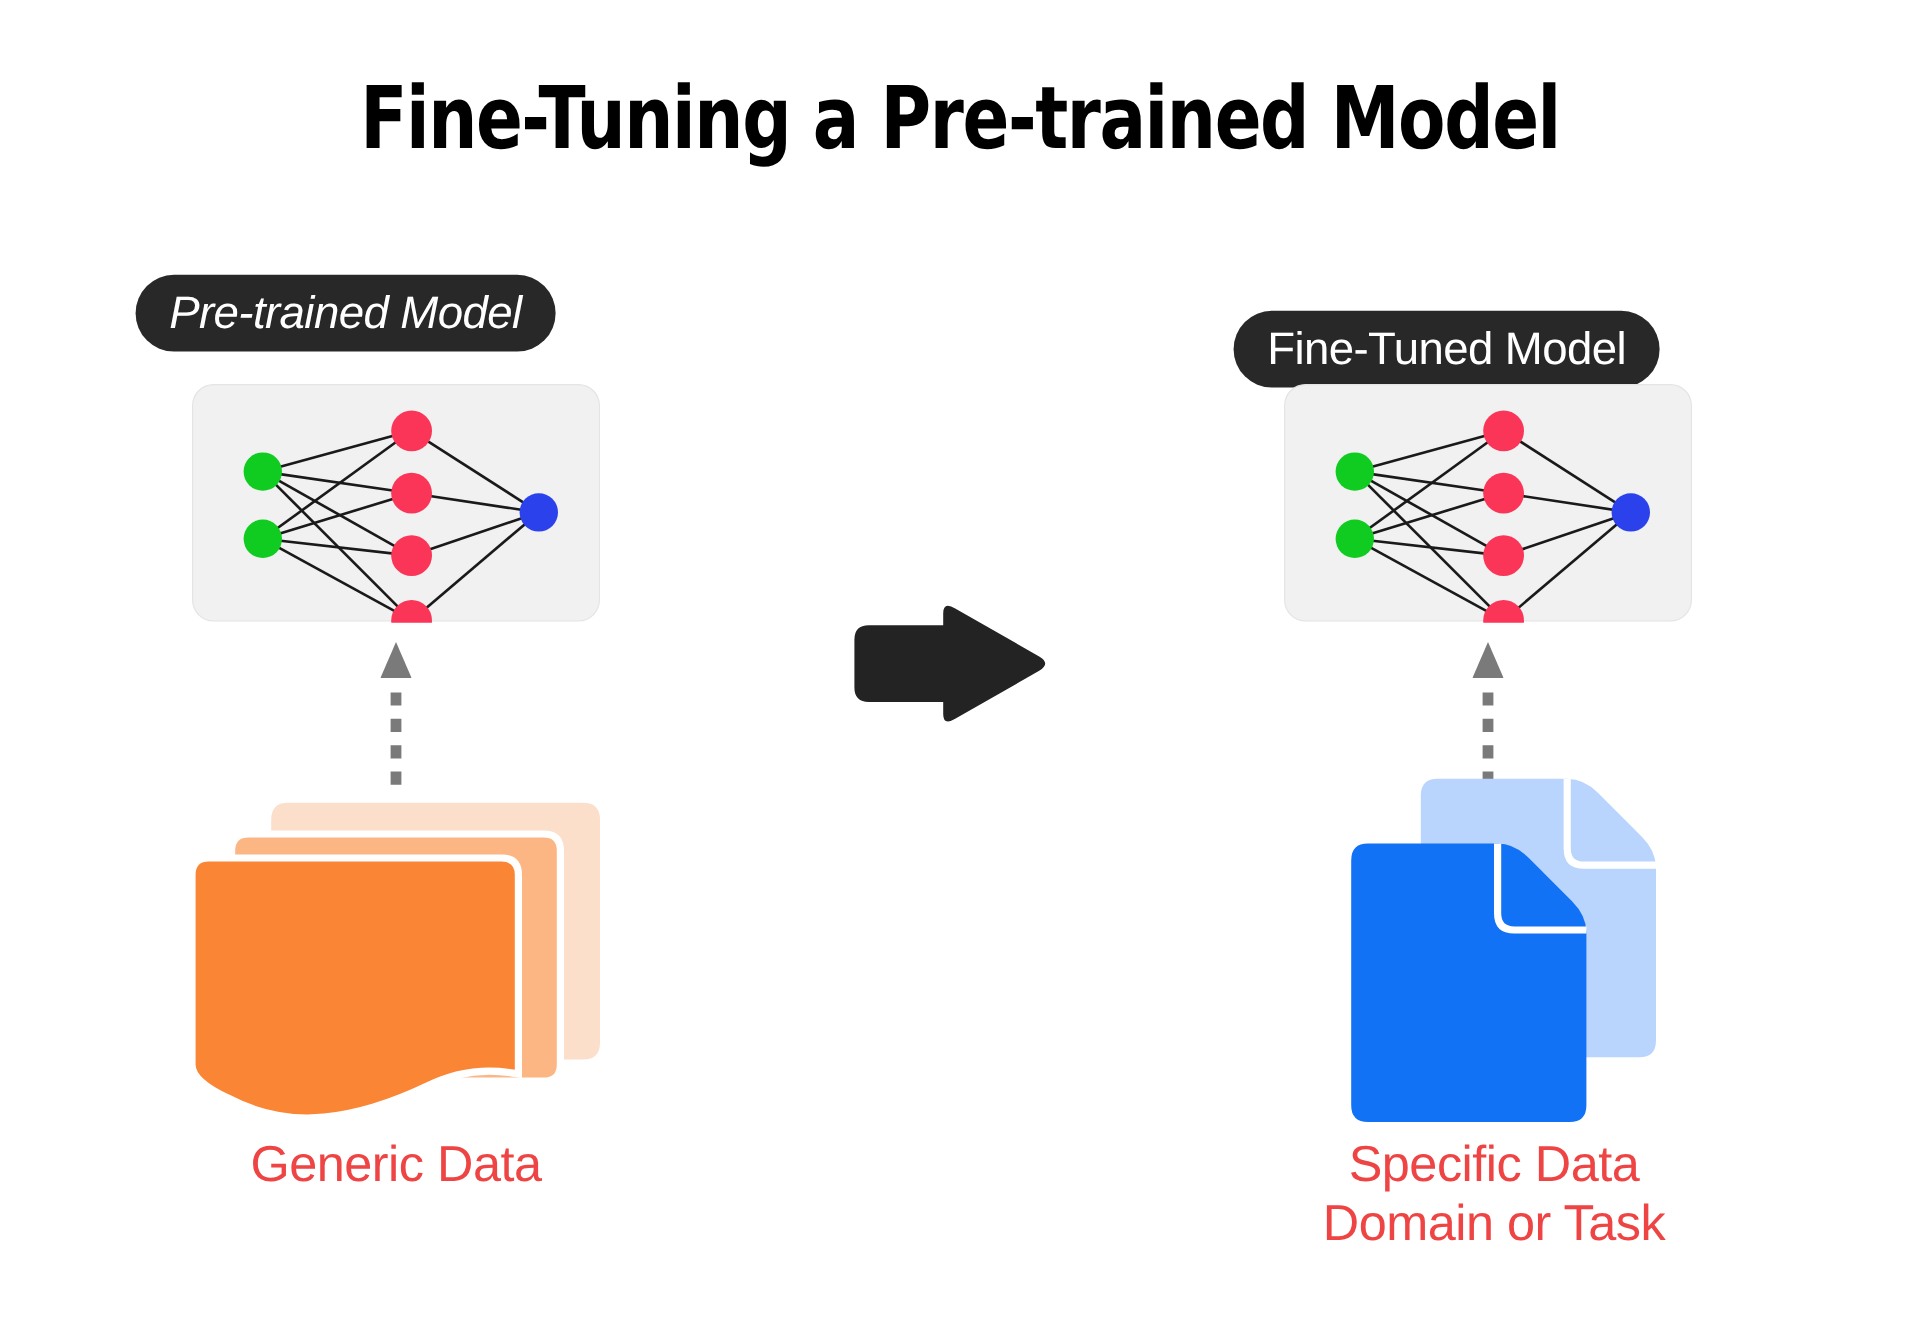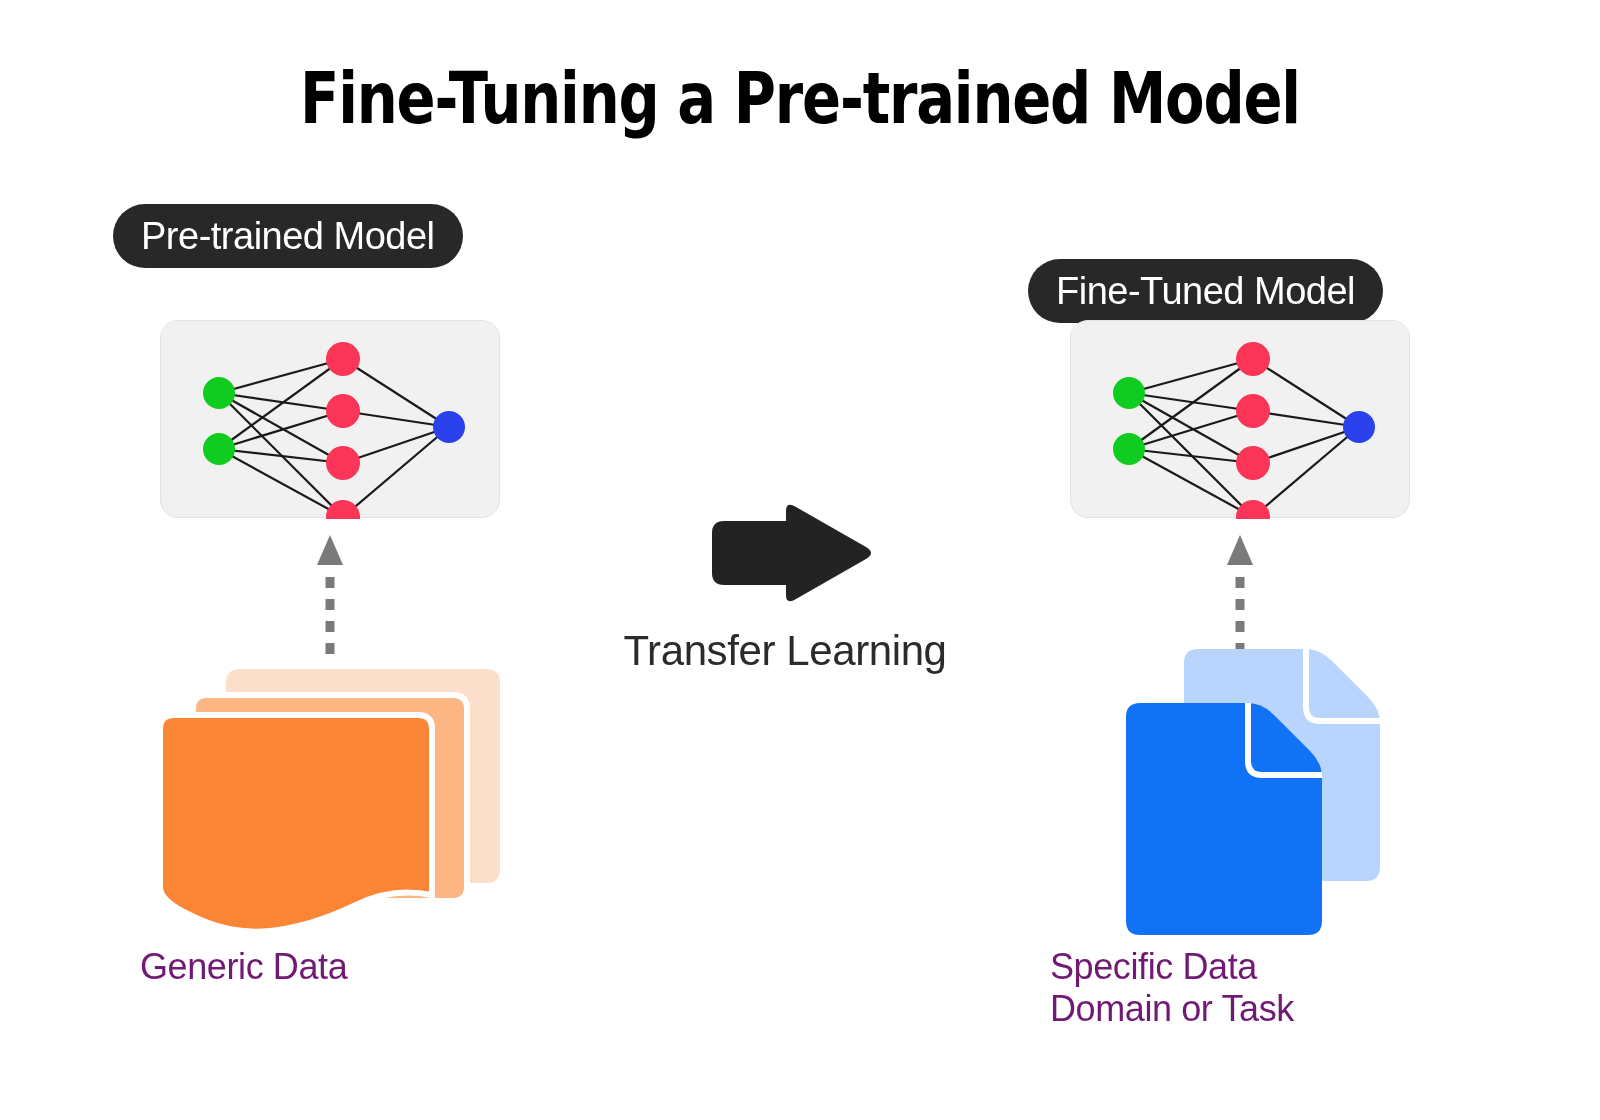--- a/index.html
+++ b/index.html
@@ -52,21 +52,21 @@
     align-items: center;
     justify-content: center;
     padding: 0 28px;
     font-family: "Liberation Sans", sans-serif;
     font-size: 38px;
     font-weight: 400;
     letter-spacing: -0.5px;
     white-space: nowrap;
     box-sizing: border-box;
   }
-  .pill-left  { left: 113px;  top: 204px; }
+  .pill-left  { left: 113px;  top: 229px; font-style: italic; }
   .pill-right { left: 1028px; top: 215px; margin-top: 44px; }
 
   
   .model-card {
     position: absolute;
     width: 340px;
     height: 198px;
     background: #f1f1f1;
     border: 1px solid #e4e4e4;
     border-radius: 18px;
@@ -126,24 +126,25 @@
     left: 1110px;
     top: 645px;
     width: 270px;
     height: 295px;
   }
   .docs-stack svg { display: block; }
 
   
   .caption {
     position: absolute;
-    font-family: "Liberation Sans", sans-serif;
-    font-size: 36px;
+    text-align: center;
+    font-family: "Liberation Sans", sans-serif;
+    font-size: 42px;
     font-weight: 300;
-    color: #701a75;
+    color: #ef4444;
     letter-spacing: -0.4px;
     line-height: 1.16;
   }
   .caption-left  { left: 140px;  top: 946px; width: 380px; }
   .caption-right { left: 1050px; top: 946px; width: 390px; }
 </style>
 </head>
 <body>
 
 <div id="diagram-root">
@@ -203,21 +204,20 @@
 
   <div class="caption caption-left">Generic Data</div>
 
   <div class="transfer-arrow">
     <svg width="172" height="100" viewBox="0 0 172 100" xmlns="http://www.w3.org/2000/svg">
       <path d="M12 30 Q12 18 24 18 L86 18 L86 8 Q86 -2 96 4 L166 44 Q176 50 166 56 L96 96 Q86 102 86 92
                L86 82 L24 82 Q12 82 12 70 Z" fill="#232323"></path>
     </svg>
   </div>
 
-  <div class="transfer-label">Transfer Learning</div>
 
   <div class="pill pill-right">
     <span>Fine-Tuned Model</span>
   </div>
 
   <div class="model-card model-card-right">
     <svg viewBox="0 0 340 198" xmlns="http://www.w3.org/2000/svg">
       <g stroke="#1a1a1a" stroke-width="2.2" fill="none">
         <line x1="58" y1="72" x2="182" y2="38"></line>
         <line x1="58" y1="72" x2="182" y2="90"></line>

